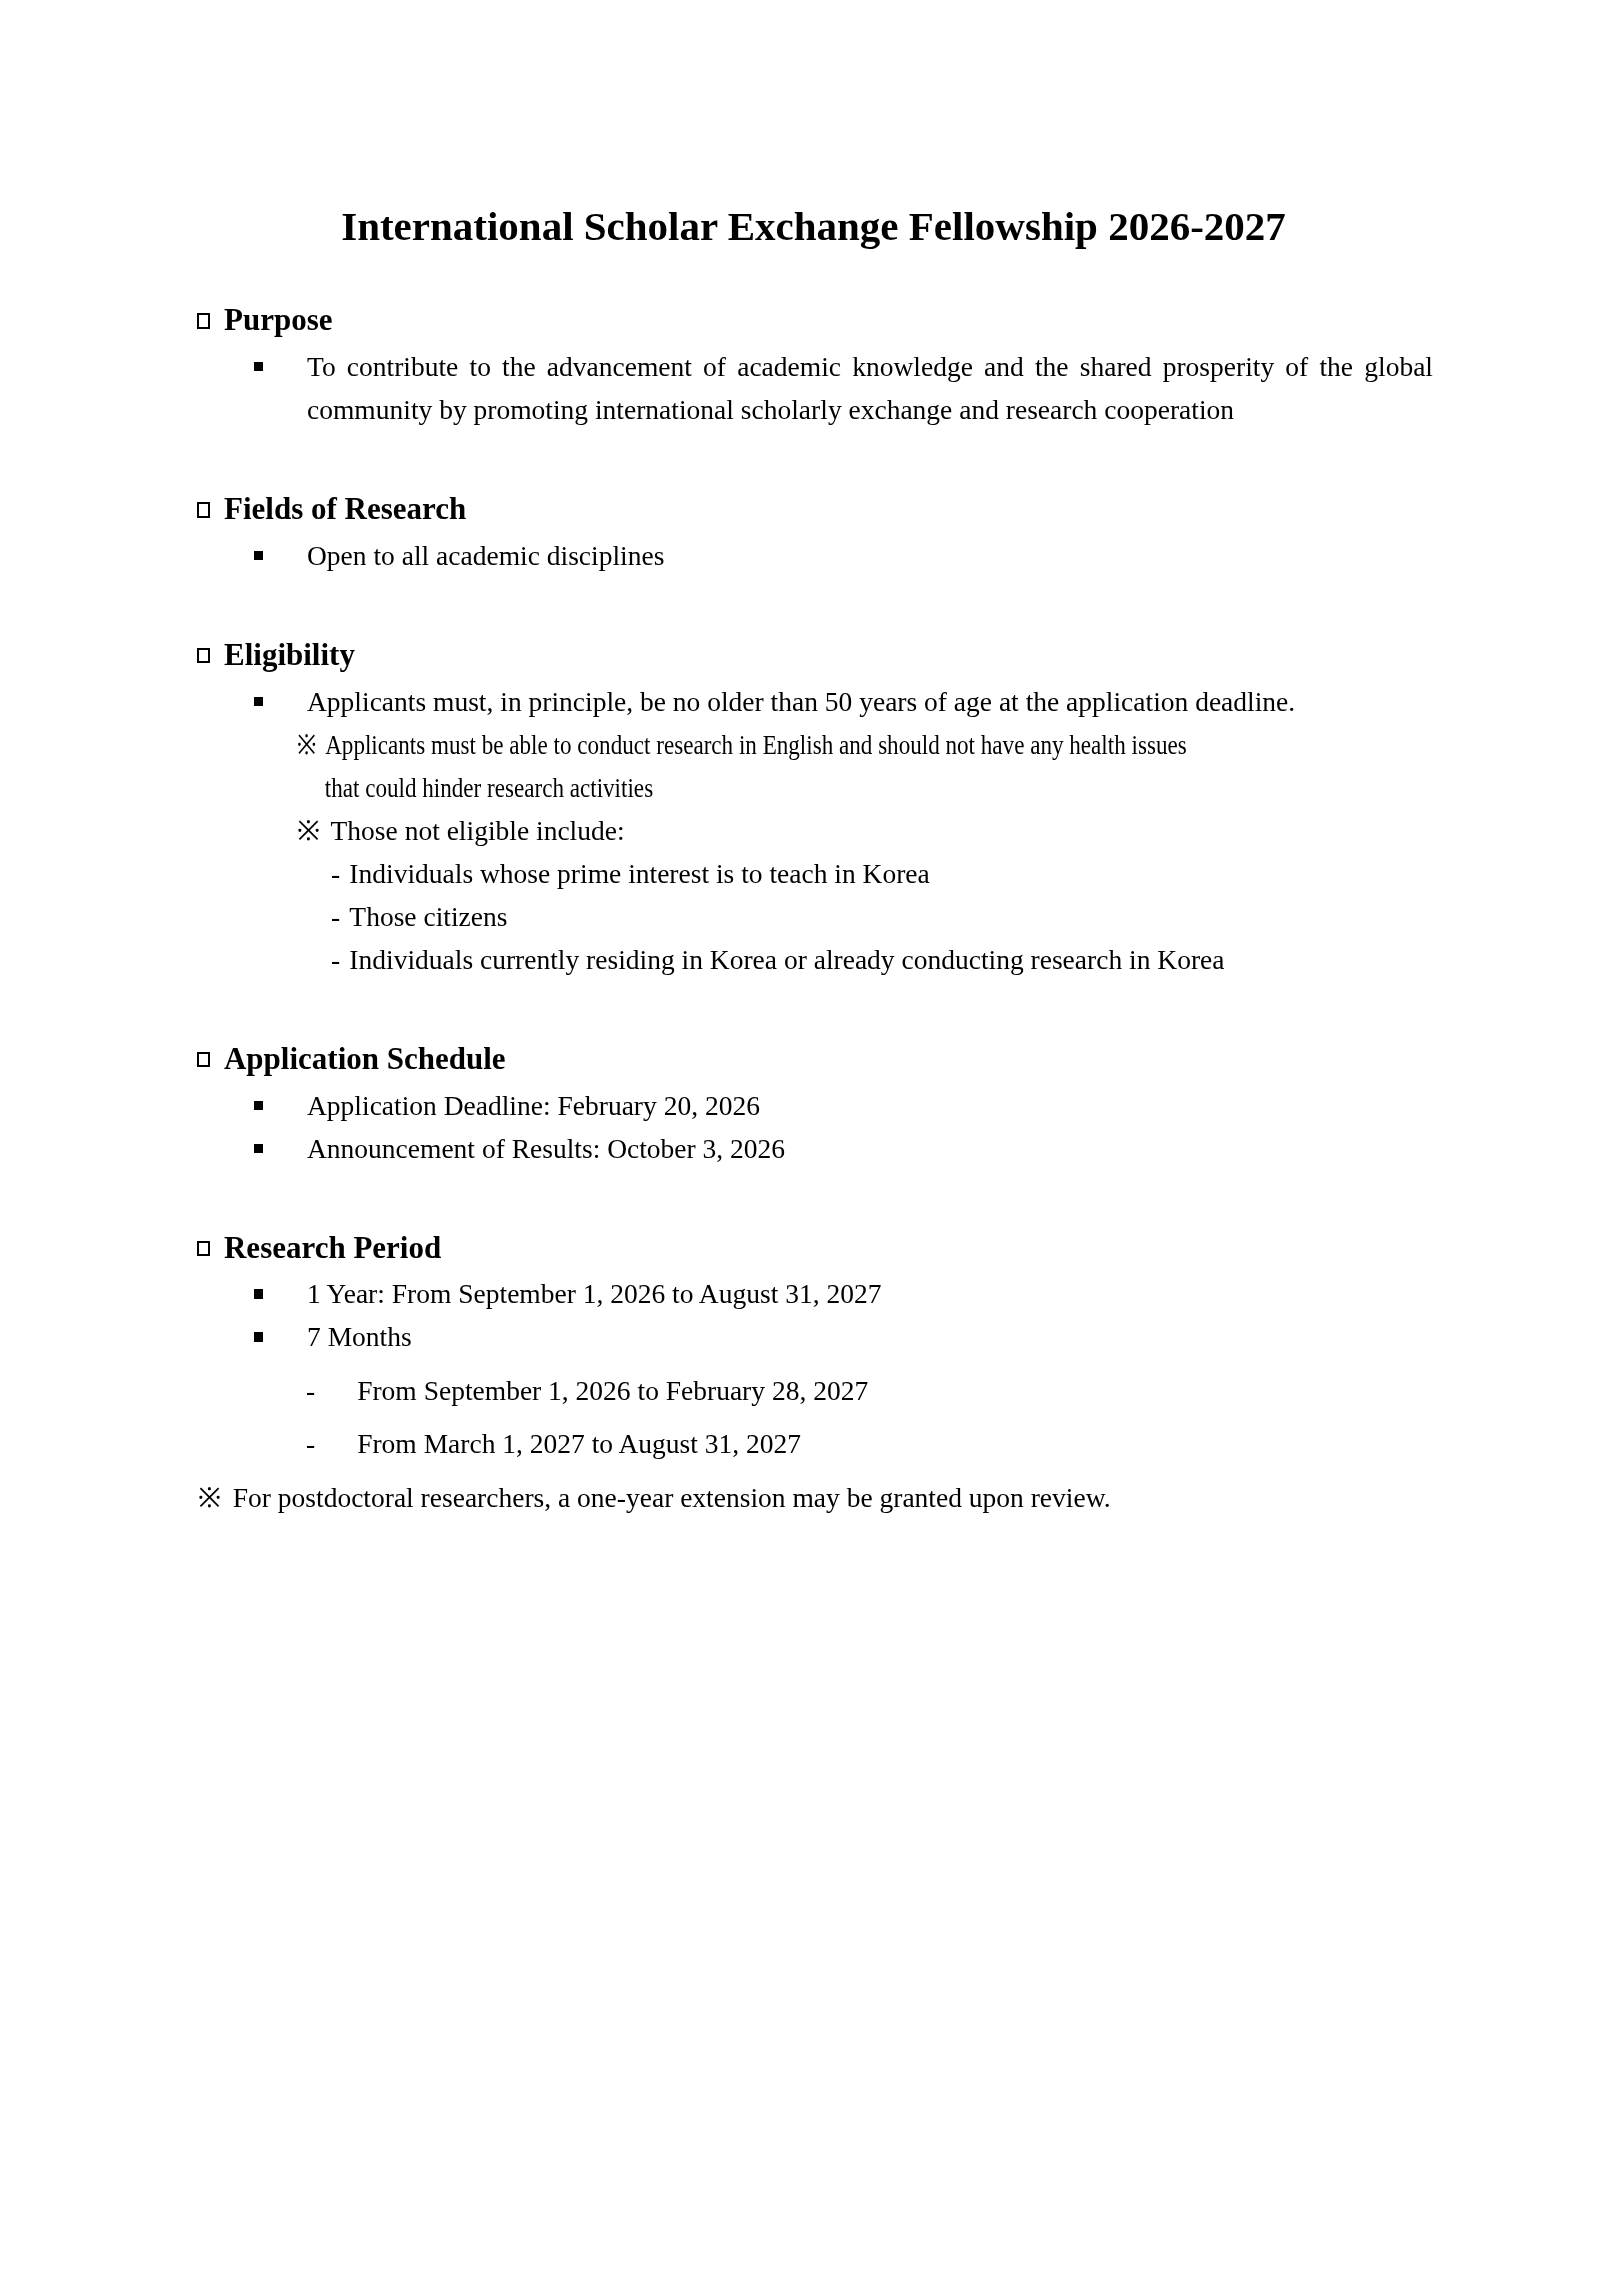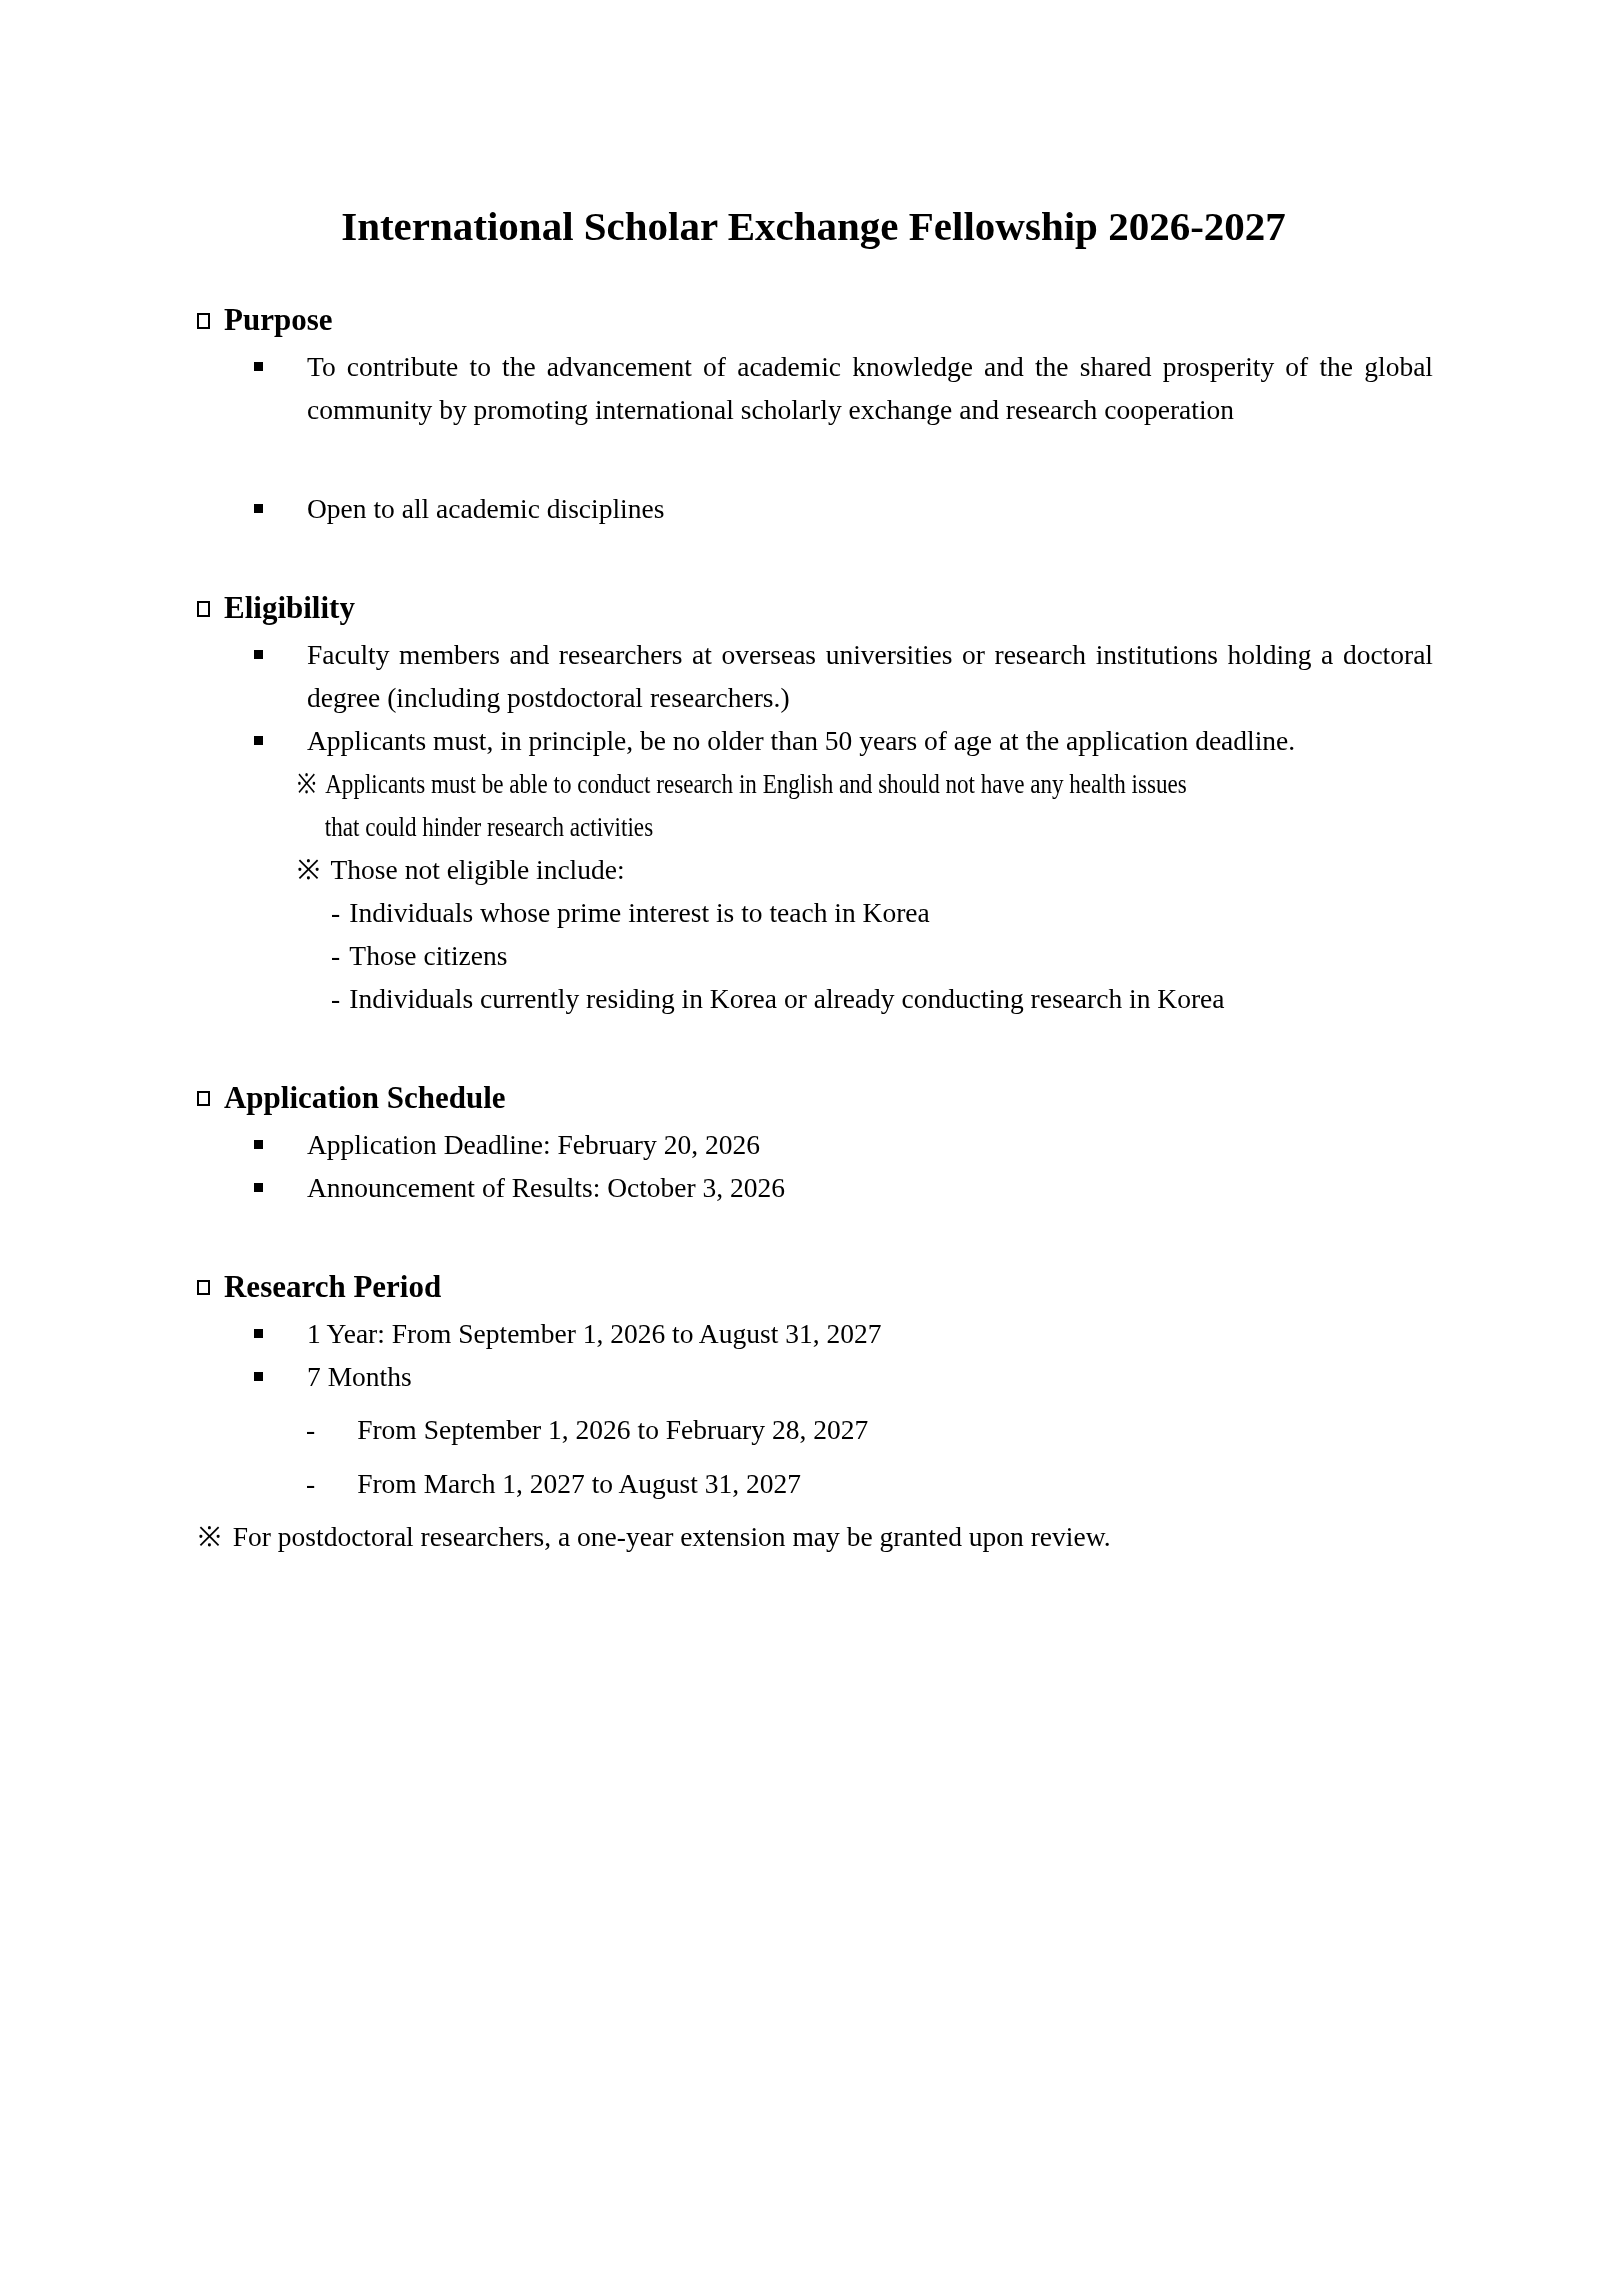--- a/index.html
+++ b/index.html
@@ -94,34 +94,37 @@
       <span class="box-icon"></span>
       <span>Purpose</span>
     </div>
     <div class="item">
       <span class="sq-icon"></span>
       <span>To contribute to the advancement of academic knowledge and the shared prosperity of the global community by promoting international scholarly exchange and research cooperation</span>
     </div>
   </div>
 
   <div class="section">
+    <div class="sec-head">
+      <span class="box-icon"></span>
+      <span>Fields of Research</span>
+    </div>
     <div class="item">
       <span class="sq-icon"></span>
       <span>Open to all academic disciplines</span>
     </div>
   </div>
 
   <div class="section">
     <div class="sec-head">
       <span class="box-icon"></span>
       <span>Eligibility</span>
     </div>
     <div class="item">
       <span class="sq-icon"></span>
-      <span>Faculty members and researchers at overseas universities or research institutions holding a doctoral degree (including postdoctoral researchers.)</span>
     </div>
     <div class="item">
       <span class="sq-icon"></span>
       <span>Applicants must, in principle, be no older than 50 years of age at the application deadline.</span>
     </div>
     <div class="note">
       <div class="condensed">
         <div class="cline1">
           <span class="nmark">※</span><span>Applicants must be able to conduct research in English and should not have any health issues</span>
         </div>

